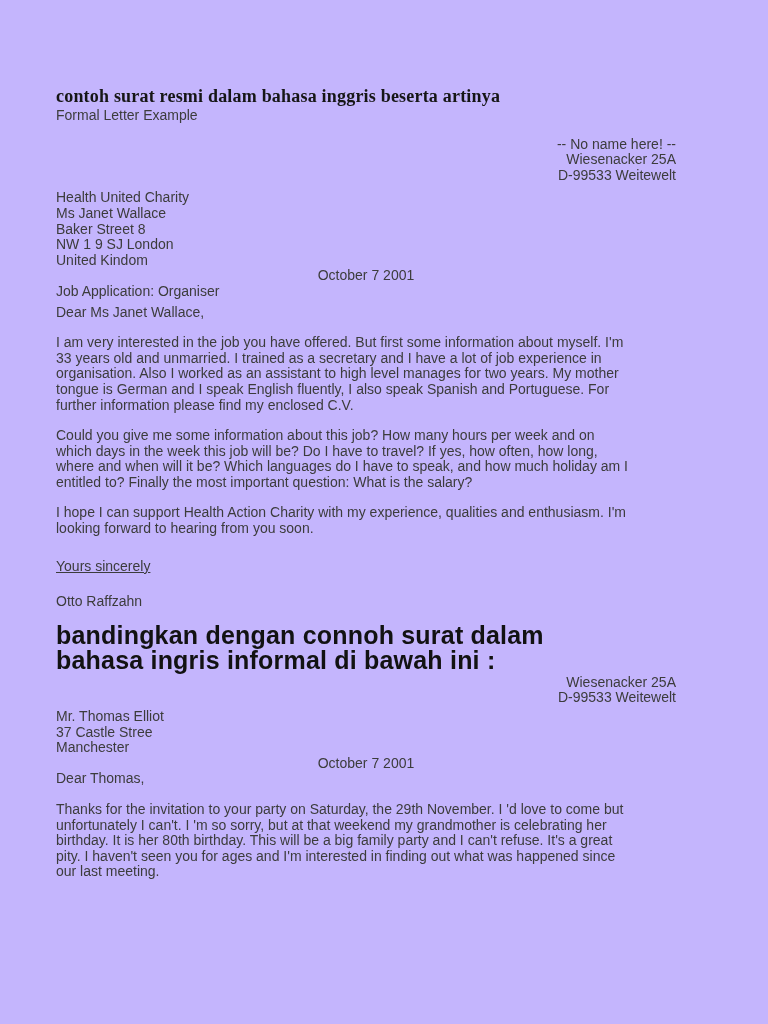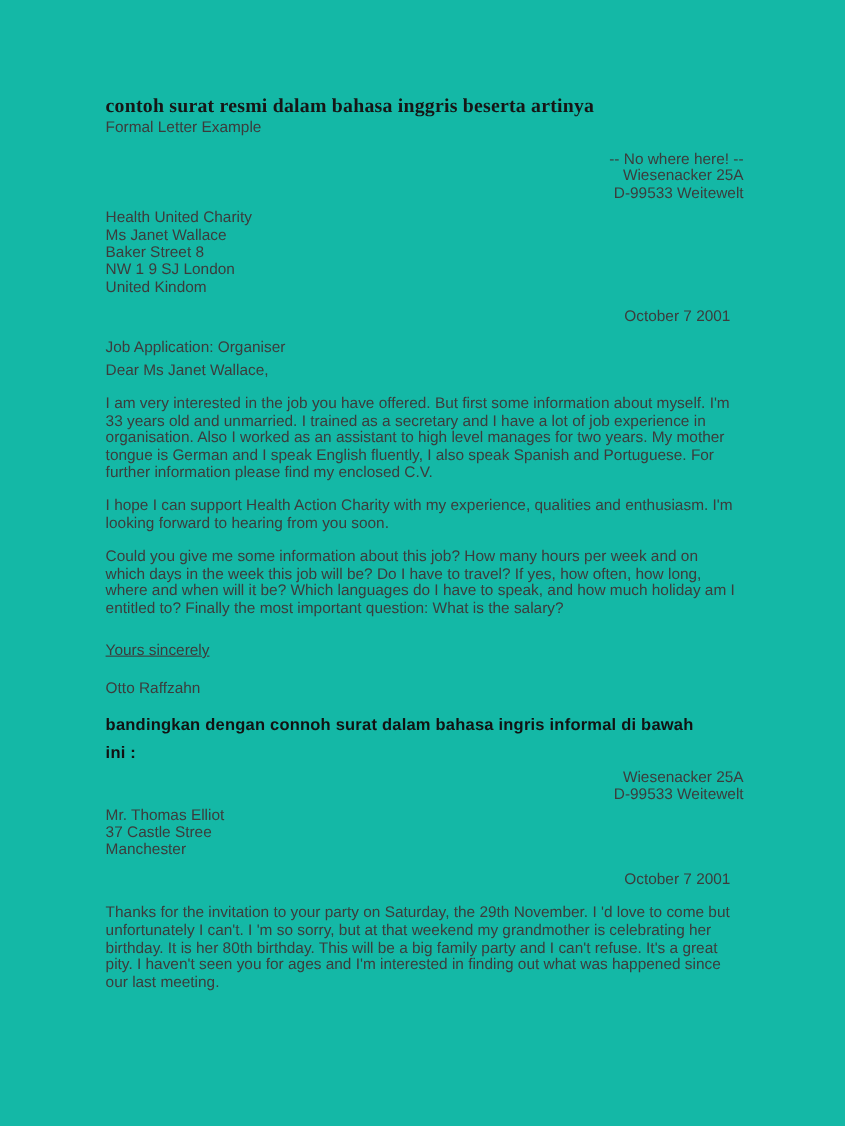--- a/index.html
+++ b/index.html
@@ -5,107 +5,108 @@
   html, body { margin: 0; padding: 0; background: #ffffff; }
   body {
     width: 768px; height: 1024px;
     font-family: "Liberation Sans", "DejaVu Sans", sans-serif;
     color: #3c3c3c;
     -webkit-font-smoothing: antialiased;
   }
   .page {
     box-sizing: border-box;
     width: 768px; height: 1024px;
-    padding: 86px 92px 0 96px;
-    background: #14b8a6;
+    padding: 86px 92px 0 56px;
+    background: #c4b5fd;
     overflow: hidden;
   }
   .doc-title {
     margin: 0 0 1px 0;
     font-family: "Liberation Serif", "DejaVu Serif", serif;
     font-weight: bold;
     font-size: 18px;
     line-height: 21px;
     letter-spacing: 0.2px;
     color: #161616;
   }
   .line, .subtitle, .para, .single {
     font-size: 14px;
     line-height: 15.6px;
   }
   .subtitle { margin: 0; }
   .right { text-align: right; }
   .sender-block   { margin-top: 13px; }
   .recipient-block{ margin-top: 7px; }
-  .date-line      { margin: 12px; }
+  .date-line      { margin: 0; text-align: center; }
   .subject-line   { margin: 0; }
   .salutation     { margin-top: 5px; }
   .para           { margin: 15px 0 0 0; max-width: 578px; }
   .closing        { margin-top: 22px; text-decoration: underline; }
   .signature      { margin-top: 20px; }
   .enclosure      { margin-top: 17px; }
   .section-heading {
     margin: 13px 0 0 0;
     font-family: "Liberation Sans", "DejaVu Sans", sans-serif;
     font-weight: bold;
-    font-size: 15px;
+    font-size: 25px;
     line-height: 25px;
     letter-spacing: 0.2px;
     color: #121212;
     max-width: 555px;
   }
   .sender-block-2    { margin-top: 2px; }
   .recipient-block-2 { margin-top: 3px; }
 </style>
 </head>
 <body>
 
 <div class="page">
 
   <h1 class="doc-title">contoh surat resmi dalam bahasa inggris beserta artinya</h1>
   <div class="subtitle">Formal Letter Example</div>
 
   <div class="sender-block right">
-    <div class="line">-- No where here! --</div>
+    <div class="line">-- No name here! --</div>
     <div class="line">Wiesenacker 25A</div>
     <div class="line">D-99533 Weitewelt</div>
   </div>
 
   <div class="recipient-block">
     <div class="line">Health United Charity</div>
     <div class="line">Ms Janet Wallace</div>
     <div class="line">Baker Street 8</div>
     <div class="line">NW 1 9 SJ London</div>
     <div class="line">United Kindom</div>
   </div>
 
   <div class="date-line right single">October 7 2001</div>
 
   <div class="subject-line single">Job Application: Organiser</div>
 
   <div class="salutation single">Dear Ms Janet Wallace,</div>
 
   <p class="para">I am very interested in the job you have offered. But first some information about myself. I'm 33 years old and unmarried. I trained as a secretary and I have a lot of job experience in organisation. Also I worked as an assistant to high level manages for two years. My mother tongue is German and I speak English fluently, I also speak Spanish and Portuguese. For further information please find my enclosed C.V.</p>
+  <p class="para">Could you give me some information about this job? How many hours per week and on which days in the week this job will be? Do I have to travel? If yes, how often, how long, where and when will it be? Which languages do I have to speak, and how much holiday am I entitled to? Finally the most important question: What is the salary?</p>
   <p class="para">I hope I can support Health Action Charity with my experience, qualities and enthusiasm. I'm looking forward to hearing from you soon.</p>
-  <p class="para">Could you give me some information about this job? How many hours per week and on which days in the week this job will be? Do I have to travel? If yes, how often, how long, where and when will it be? Which languages do I have to speak, and how much holiday am I entitled to? Finally the most important question: What is the salary?</p>
 
   <div class="closing single">Yours sincerely</div>
   <div class="signature single">Otto Raffzahn</div>
 
   <h2 class="section-heading">bandingkan dengan connoh surat dalam bahasa ingris informal di bawah ini :</h2>
 
   <div class="sender-block-2 right">
     <div class="line">Wiesenacker 25A</div>
     <div class="line">D-99533 Weitewelt</div>
   </div>
 
   <div class="recipient-block-2">
     <div class="line">Mr. Thomas Elliot</div>
     <div class="line">37 Castle Stree</div>
     <div class="line">Manchester</div>
   </div>
 
   <div class="date-line right single">October 7 2001</div>
 
+  <div class="salutation-2 single">Dear Thomas,</div>
 
   <p class="para">Thanks for the invitation to your party on Saturday, the 29th November. I 'd love to come but unfortunately I can't. I 'm so sorry, but at that weekend my grandmother is celebrating her birthday. It is her 80th birthday. This will be a big family party and I can't refuse. It's a great pity. I haven't seen you for ages and I'm interested in finding out what was happened since our last meeting.</p>
 
 </div>
 
 </body></html>

